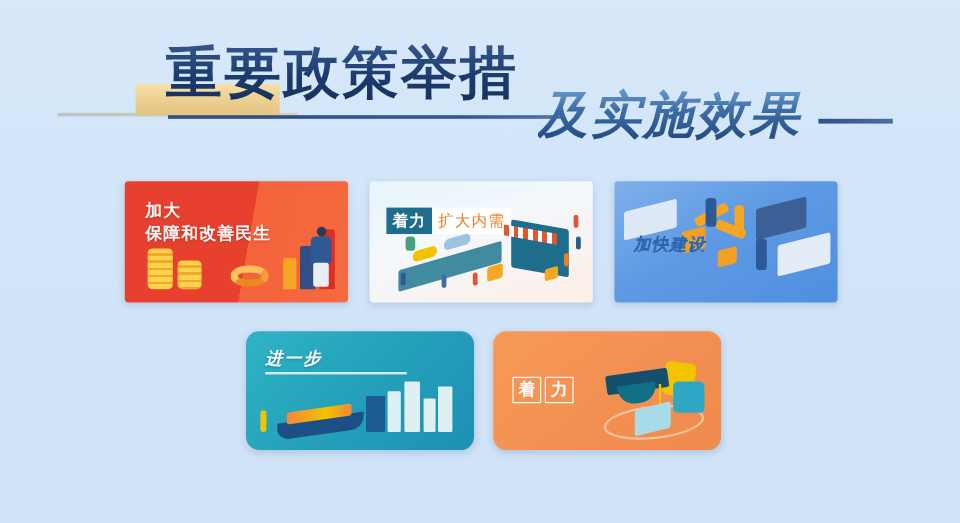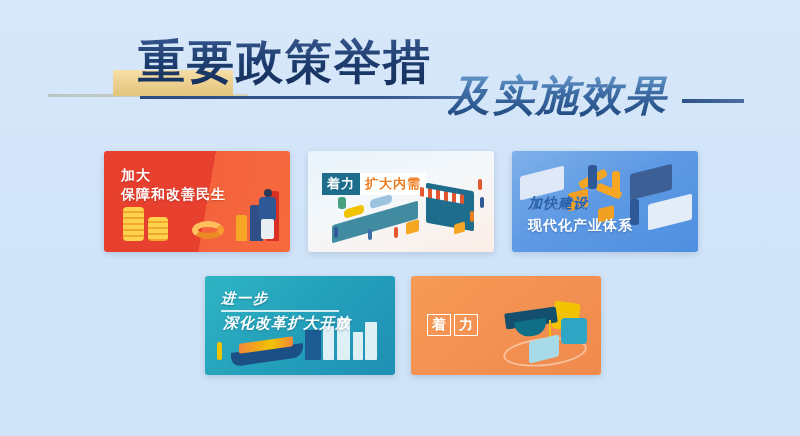--- a/index.html
+++ b/index.html
@@ -35,21 +35,21 @@
   .title-dash{position:absolute;left:682px;top:99px;width:62px;height:4px;
     background:linear-gradient(90deg,#2d5388 0%,#49709f 100%);}
 
   
   .row{position:absolute;display:flex;}
   .row-top{left:104px;top:151px;width:653px;gap:18px;}
   .row-bottom{left:205px;top:276px;width:396px;gap:16px;}
   .card{position:relative;overflow:hidden;border-radius:3px;
     box-shadow:0 2px 6px rgba(40,70,110,.18);}
   .card-top{width:186px;height:101px;}
-  .card-bot{width:190px;height:99px;}
+  .card-bot{width:190px;height:99px;border-radius:11px;}
   .card-label{position:absolute;z-index:9;white-space:nowrap;
     font-family:"DejaVu Sans","Liberation Sans",sans-serif;font-weight:700;}
 
   
   .c1{background:linear-gradient(100deg,#e8402f 0%,#e8402f 55%,#f4633c 55%,#f66a3f 100%);}
   .c1 .l1{left:17px;top:16px;font-size:14px;color:#fff;letter-spacing:1px;
     text-shadow:0 1px 2px rgba(120,20,10,.35);}
   .c1 .l2{left:17px;top:35px;font-size:14px;color:#fff;letter-spacing:1px;
     text-shadow:0 1px 2px rgba(120,20,10,.35);}
   
@@ -74,21 +74,21 @@
   .c1 .fig-1 .b{width:17px;height:24px;background:#2f5896;border-radius:4px;
     position:absolute;left:1px;top:8px;}
   .c1 .fig-1 .lg{width:13px;height:20px;background:#e9eef4;border-radius:2px;
     position:absolute;left:3px;top:30px;}
 
   
   .c2{background:linear-gradient(160deg,#e8f3fb 0%,#f3f8fc 40%,#fdeee6 100%);}
   .c2 .tagbox{position:absolute;left:14px;top:23px;height:21px;display:flex;align-items:flex-end;}
   .c2 .t-a{background:#1e6d8c;color:#ffffff;font-size:13px;font-weight:700;
     padding:2px 5px;letter-spacing:1px;}
-  .c2 .t-b{background:rgba(255,255,255,.92);color:#ef7d22;font-size:13px;font-weight:700;
+  .c2 .t-b{background:rgba(255,255,255,.92);color:#ef7d22;font-size:13px;font-weight:400;
     padding:2px 5px;letter-spacing:1px;}
   .iso{position:absolute;}
   .c2 .road{left:24px;top:62px;width:86px;height:18px;background:#2e7f97;
     transform:skewY(-16deg);border-radius:2px;opacity:.9;}
   .c2 .bld{left:118px;top:36px;width:48px;height:40px;background:#1e6d8c;
     transform:skewY(10deg);border-radius:2px;}
   .c2 .awn{left:112px;top:40px;width:44px;height:9px;
     background:repeating-linear-gradient(90deg,#e4572e 0 4px,#ffffff 4px 8px);
     transform:skewY(10deg);}
   .c2 .car{left:36px;top:56px;width:20px;height:9px;background:#f2c300;border-radius:4px;
@@ -236,39 +236,37 @@
       <div class="mach m2"></div>
       <div class="mach m3"></div>
       <div class="arm a1"></div>
       <div class="arm a2"></div>
       <div class="arm a3"></div>
       <div class="crate k1"></div>
       <div class="crate k2"></div>
       <div class="worker w1"></div>
       <div class="worker w2"></div>
       <div class="card-label l1">加快建设</div>
-      <div class="card-label l2">现代化产业体系</div>
     </div>
 
   </div>
 
   <div class="row row-bottom">
 
     <div class="card card-bot c4">
       <div class="ship"></div>
       <div class="cargo"></div>
       <div class="sky sd"></div>
       <div class="sky s1"></div>
       <div class="sky s2"></div>
       <div class="sky s3"></div>
       <div class="sky s4"></div>
       <div class="buoy"></div>
       <div class="card-label l1">进一步</div>
       <div class="und"></div>
-      <div class="card-label l2">深化改革扩大开放</div>
     </div>
 
     <div class="card card-bot c5">
       <div class="ring"></div>
       <div class="bag"></div>
       <div class="med"></div>
       <div class="cap"></div>
       <div class="cap2"></div>
       <div class="tassel"></div>
       <div class="calc"></div>

